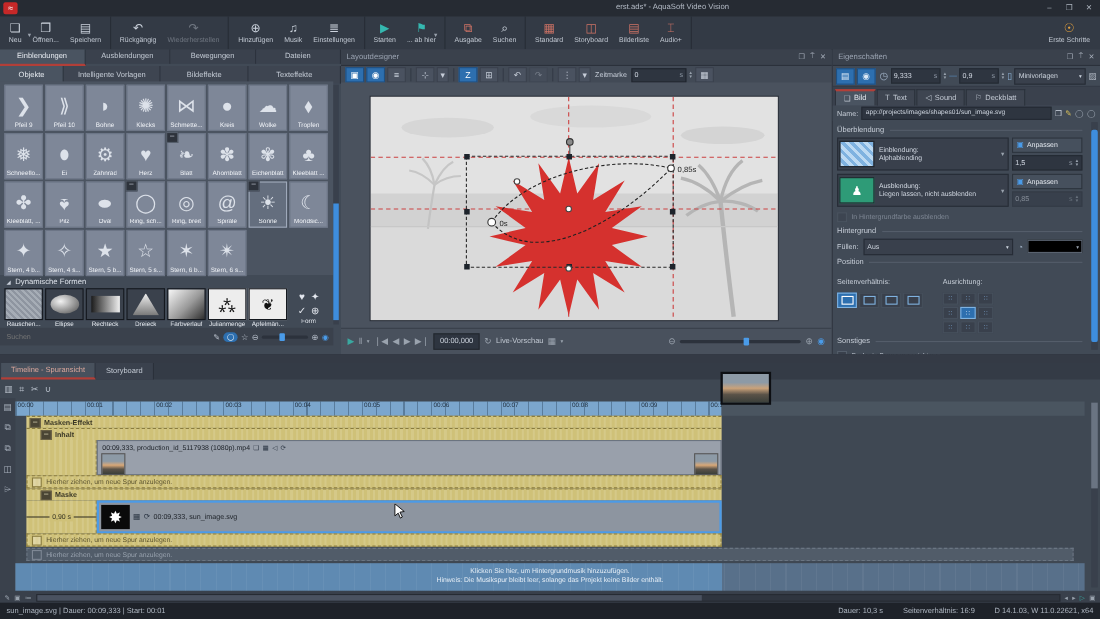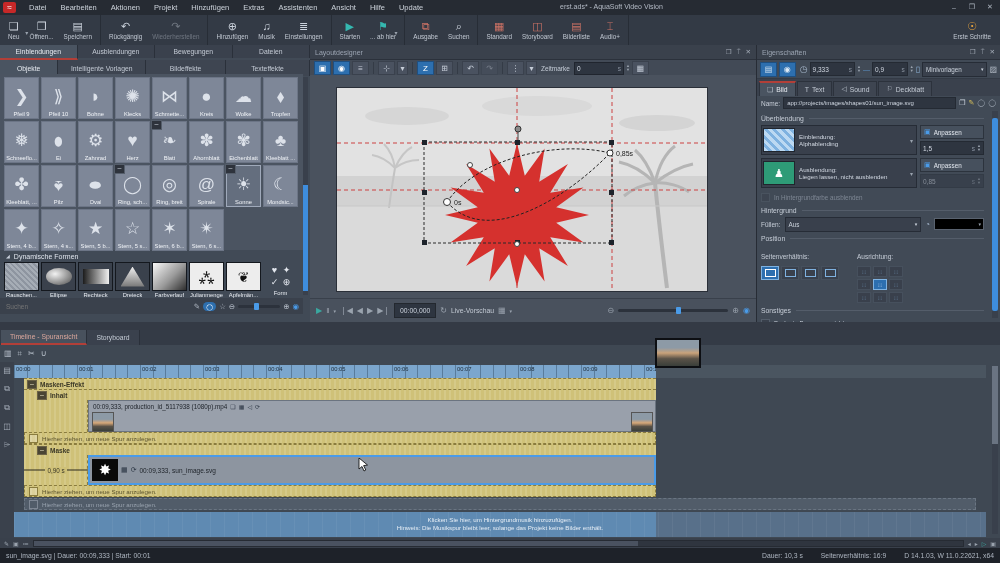--- a/index.html
+++ b/index.html
@@ -203,32 +203,20 @@
   .sb-right{display:flex;gap:18px;margin-left:auto}
   .gap-strip{position:absolute;left:0;top:322px;width:1000px;height:8px;background:#343a45}
 </style>
 </head>
 <body>
 
 <div id="app">
 
   <div id="menubar">
     <div class="logo">≈</div>
-    <div id="menu-items" style="display: flex;">
-        <span class="menu-item">Datei</span>
-        <span class="menu-item">Bearbeiten</span>
-        <span class="menu-item">Aktionen</span>
-        <span class="menu-item">Projekt</span>
-        <span class="menu-item">Hinzufügen</span>
-        <span class="menu-item">Extras</span>
-        <span class="menu-item">Assistenten</span>
-        <span class="menu-item">Ansicht</span>
-        <span class="menu-item">Hilfe</span>
-        <span class="menu-item">Update</span>
-      </div>
     <div id="win-title">erst.ads* - AquaSoft Video Vision</div>
     <div class="winctl">
       <span>–</span>
       <span>❐</span>
       <span>✕</span>
     </div>
   </div>
 
   <div id="toolbar">
       <div class="tb-group">

